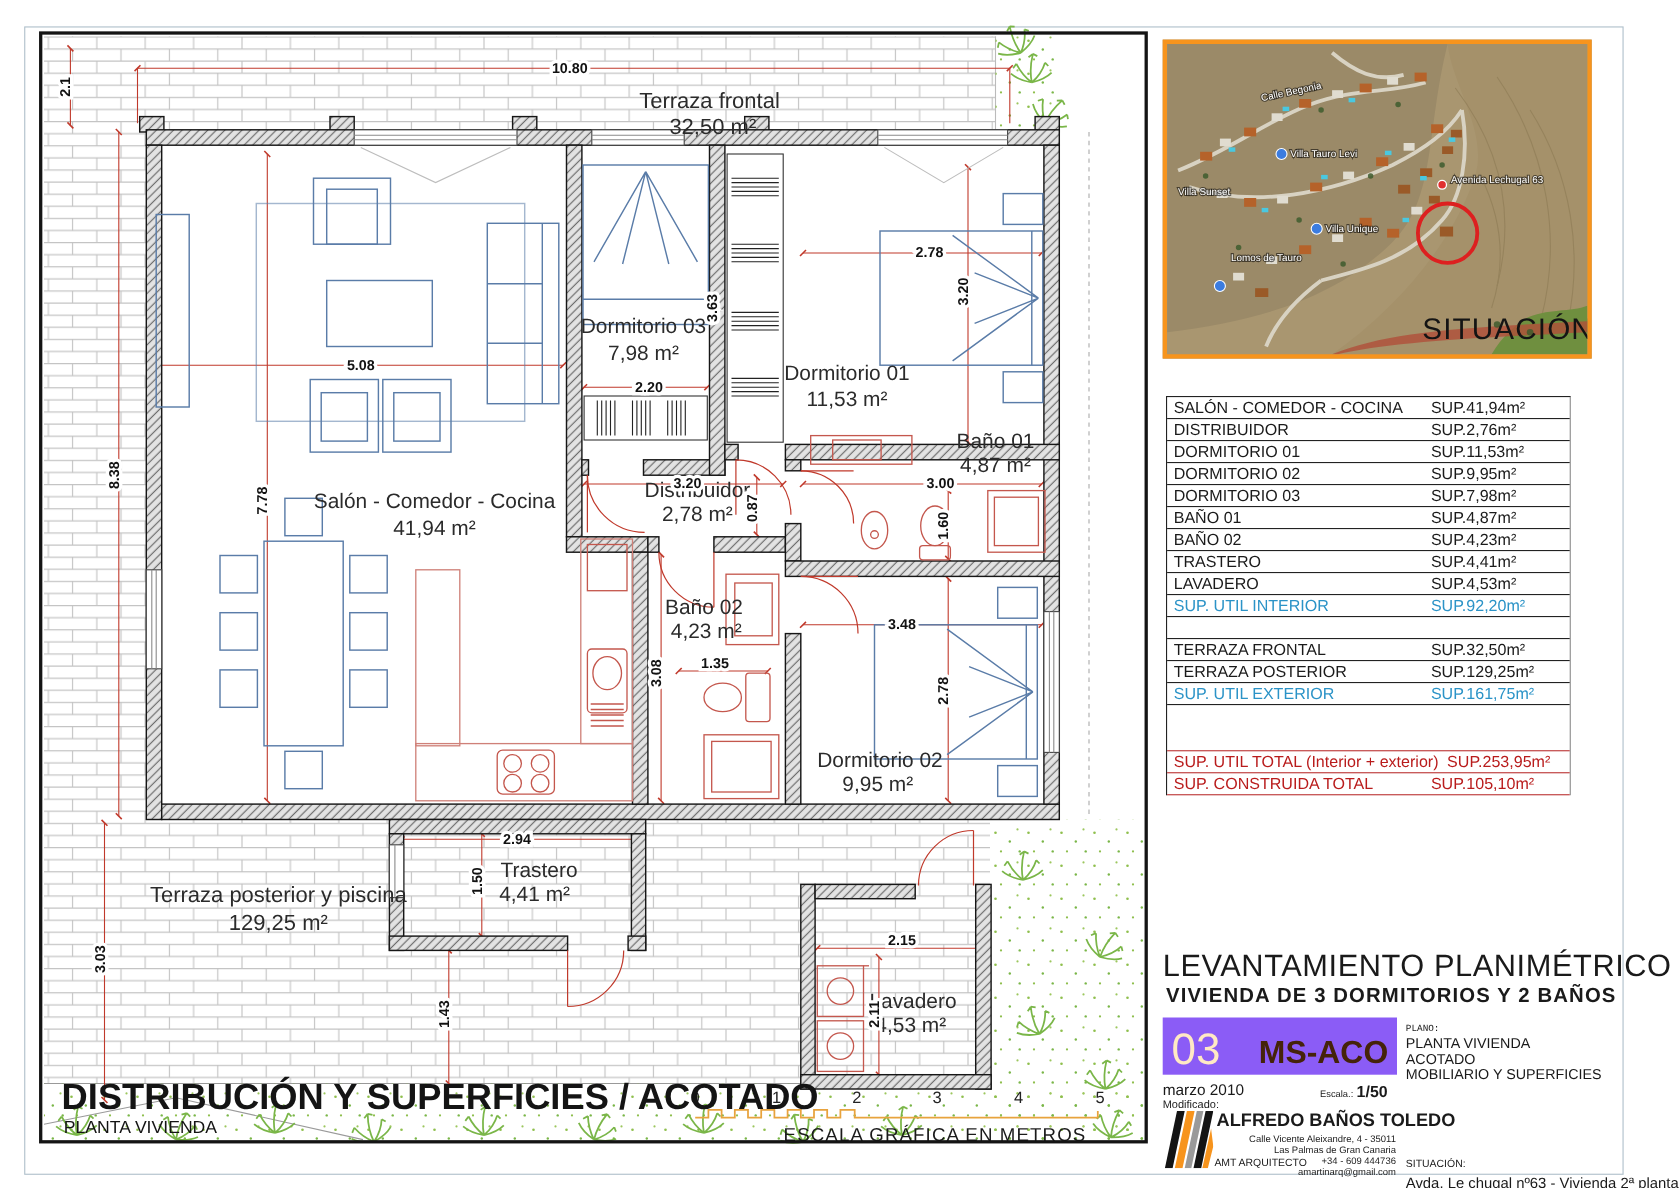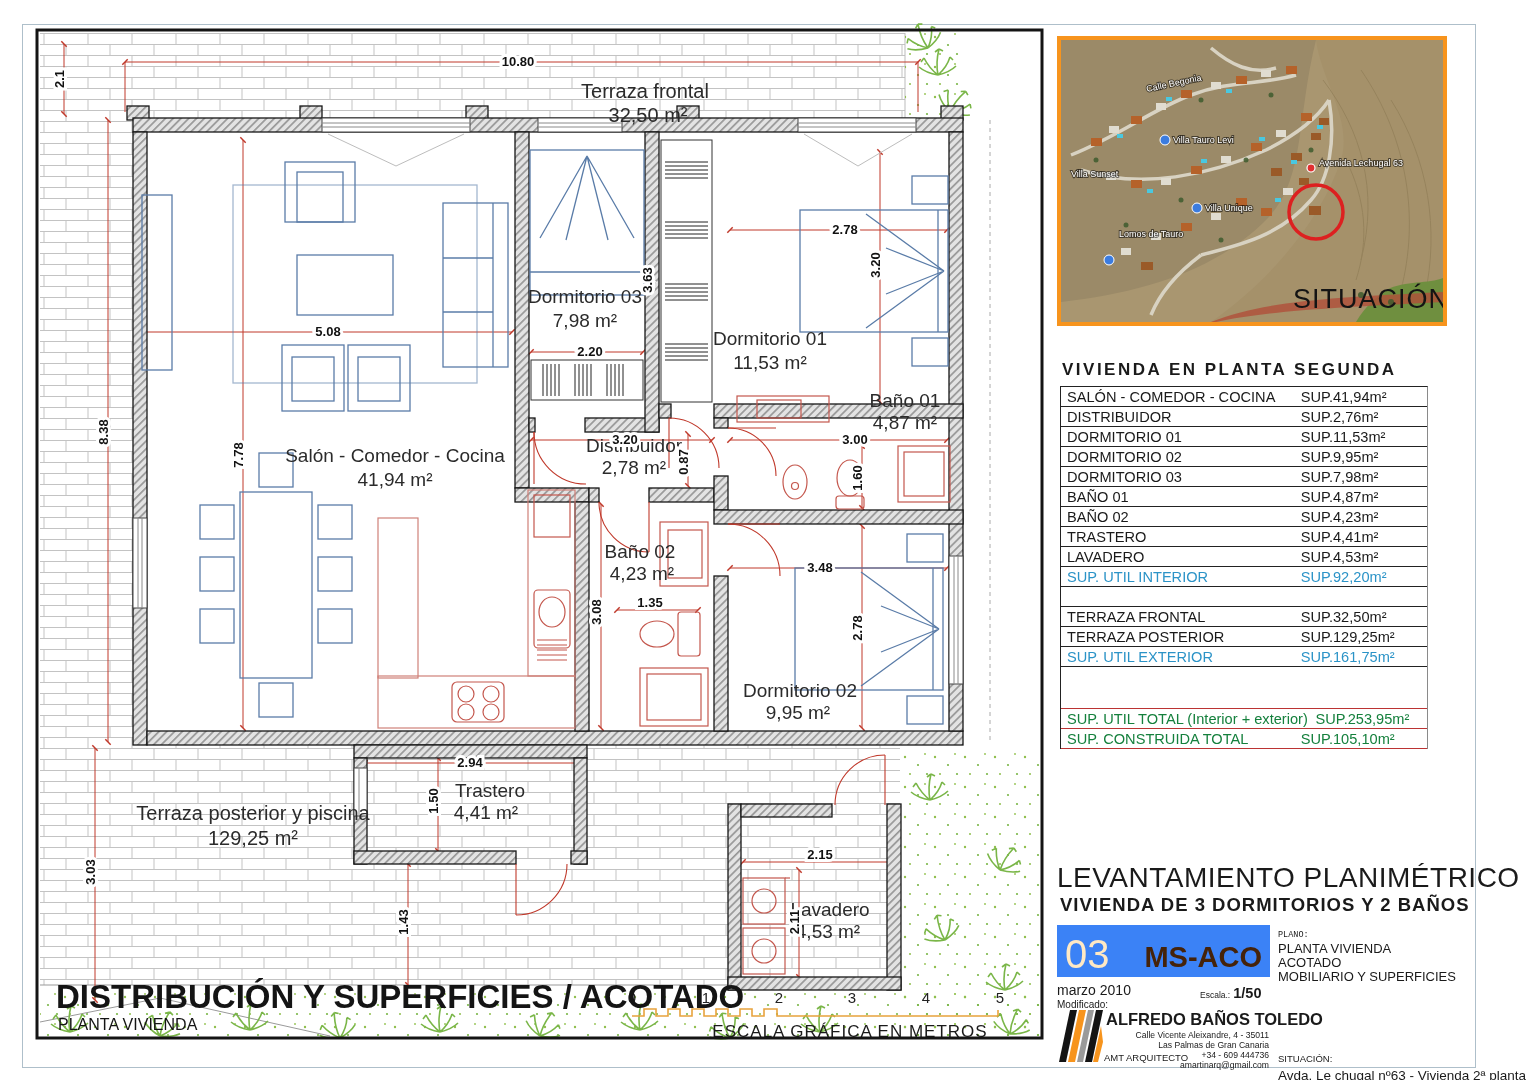--- a/index.html
+++ b/index.html
@@ -31,26 +31,26 @@
   #table{left:1060px;top:360px;width:368px;}
   #table-title{font-size:17px;font-weight:bold;letter-spacing:2.5px;margin:0 0 6px 2px;}
   #table-body{border-left:1.4px solid #222;border-top:1.4px solid #222;border-right:1px solid #8a8a8a;}
   .trow{display:flex;align-items:center;height:19px;border-bottom:1.2px solid #222;font-size:14.6px;}
   .trow .lbl{flex:1;padding-left:6px;white-space:nowrap;}
   .trow .sup{width:48px;text-align:right;}
   .trow .val{width:88px;padding-right:6px;}
   .tgap{height:19px;border-bottom:1.2px solid #222;}
   .tgap-big{height:41px;border-bottom:1.2px solid #b33;}
   .r-blue{color:#2b93c7;}
-  .r-red{color:#15803d;}
+  .r-red{color:#b91c1c;}
   .r-red.trow{border-bottom:1.2px solid #b33;}
   
   #tb-title{left:1057px;top:862px;font-size:28px;font-weight:normal;letter-spacing:.5px;white-space:nowrap;}
   #tb-sub{left:1060px;top:894px;font-size:18.5px;font-weight:bold;letter-spacing:1px;white-space:nowrap;}
-  #orange-box{left:1057px;top:925px;width:213px;height:52px;background:#3b82f6;display:flex;justify-content:space-between;align-items:flex-end;padding:0 8px;box-sizing:border-box;}
+  #orange-box{left:1057px;top:925px;width:213px;height:52px;background:#8b5cf6;display:flex;justify-content:space-between;align-items:flex-end;padding:0 8px;box-sizing:border-box;}
   #sheet-num{font-size:40px;color:#ffe9c4;line-height:46px;}
   #sheet-code{font-size:29px;color:#45230a;font-weight:bold;line-height:40px;}
   #tb-date{left:1057px;top:982px;font-size:14px;}
   #tb-mod{left:1057px;top:999px;font-size:10px;}
   #tb-escala{left:1200px;top:985px;font-size:8.5px;}
   #tb-escala b{font-size:14.5px;font-weight:bold;margin-left:3px;}
   #plano{left:1278px;top:928px;font-size:13px;line-height:14px;}
   #plano .small{font-size:8.5px;font-family:Liberation Mono, monospace;}
   #arch-logo{left:1057px;top:1008px;}
   #arch-name{left:1106px;top:1010px;font-size:16.5px;font-weight:bold;white-space:nowrap;}
@@ -502,21 +502,20 @@
       <text class="maplabel" x="258" y="126">Avenida Lechugal 63</text>
       <text class="maplabel" x="10" y="137">Villa Sunset</text>
       <text class="maplabel" x="58" y="197">Lomos de Tauro</text>
       <text class="maplabel" x="86" y="52" transform="rotate(-12 86 52)">Calle Begonia</text>
     </g>
     <text class="mapcaption" x="232" y="268">SITUACIÓN</text>
   </svg>
 </div>
 
 <div class="abs" id="table">
-  <div id="table-title">VIVIENDA EN PLANTA SEGUNDA</div>
   <div id="table-body">
     <div class="trow">
         <span class="lbl">SALÓN - COMEDOR - COCINA</span>
         <span class="sup">SUP.</span>
         <span class="val">41,94m²</span>
       </div>
     <div class="trow">
         <span class="lbl">DISTRIBUIDOR</span>
         <span class="sup">SUP.</span>
         <span class="val">2,76m²</span>

